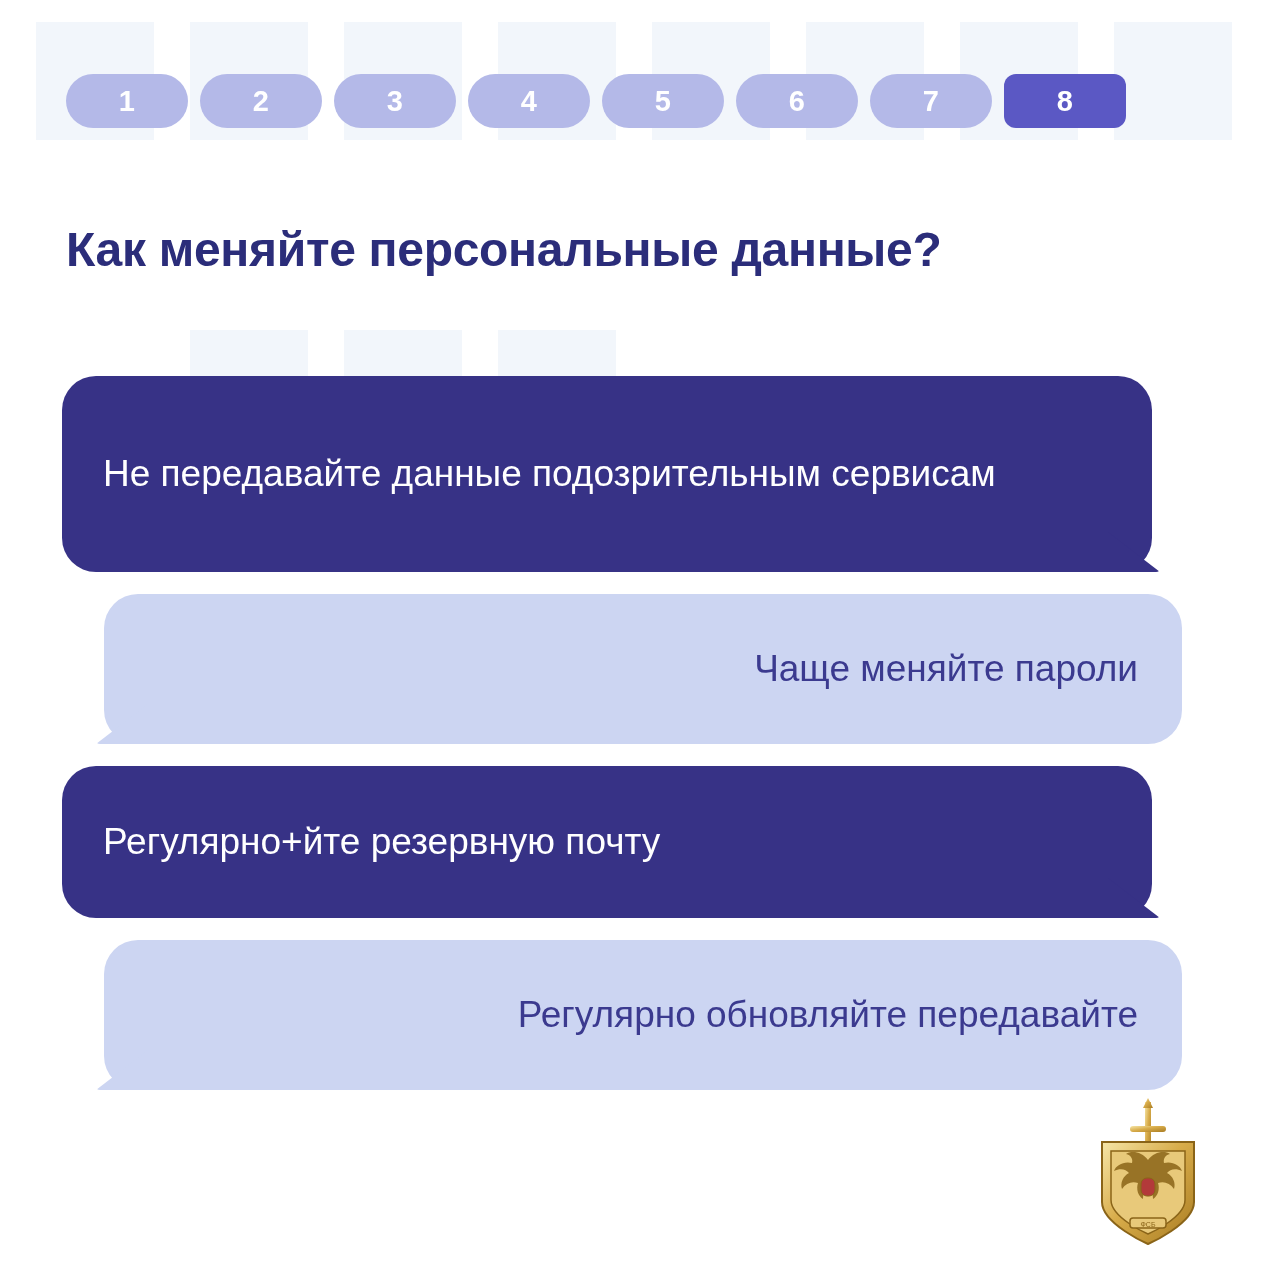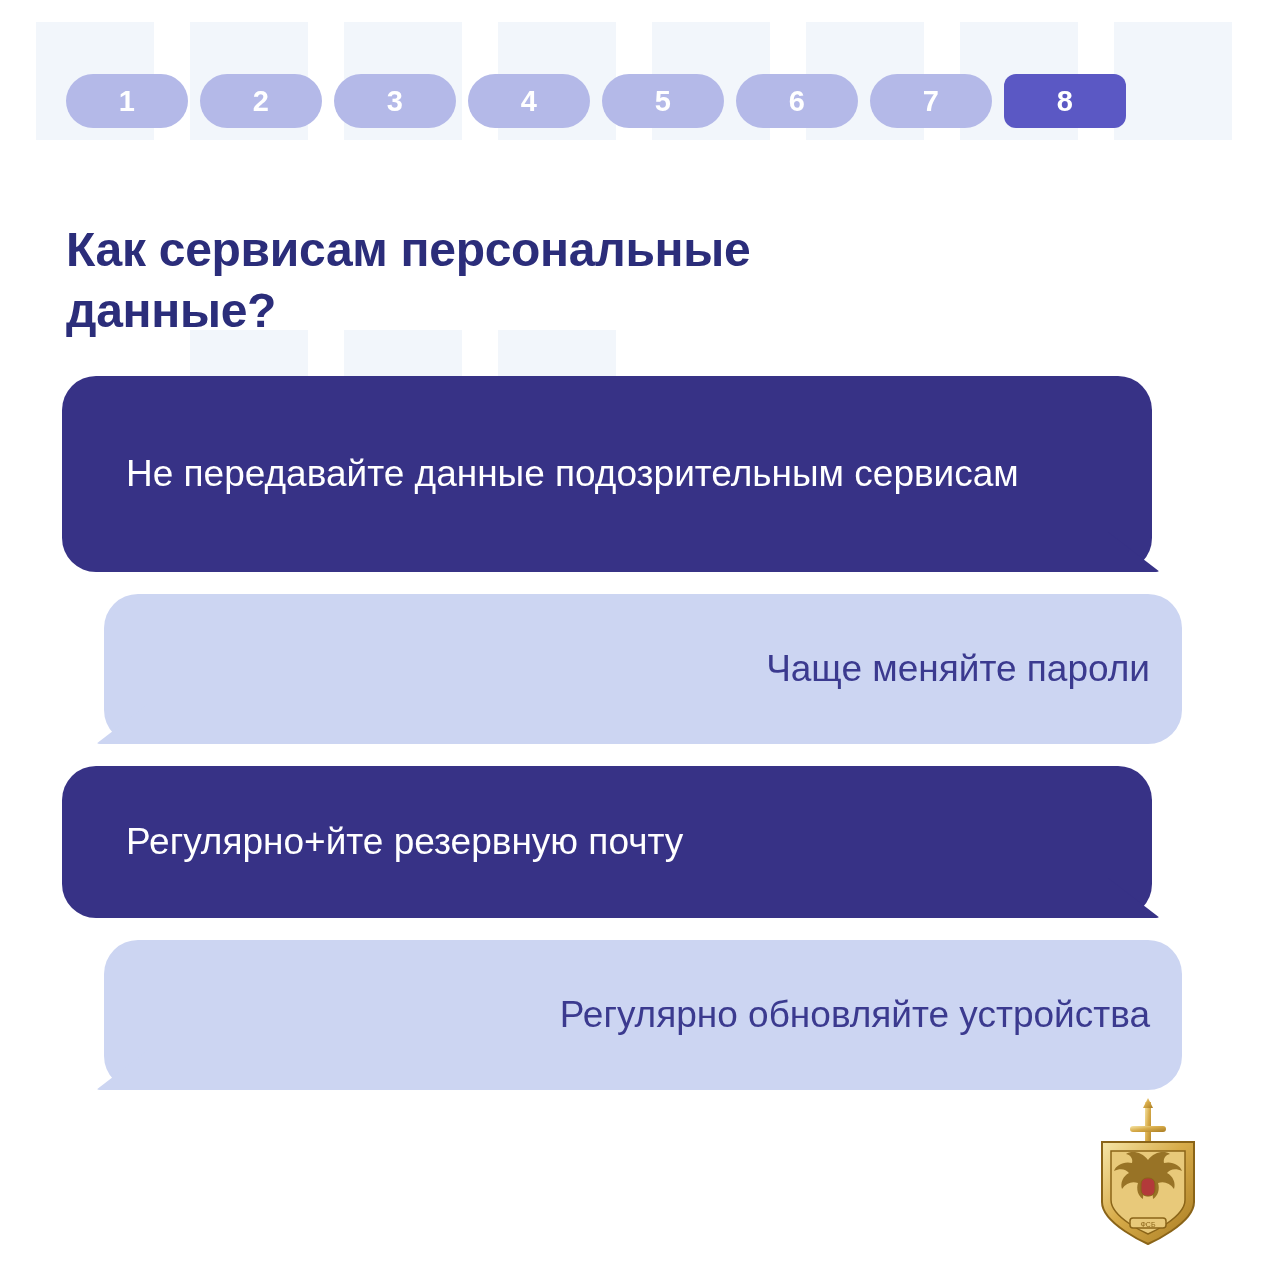--- a/index.html
+++ b/index.html
@@ -97,21 +97,21 @@
     font-weight: normal;
   }
 
   
   .bubble.dark {
     background: #373286;
     color: #ffffff;
     border-radius: 34px;
     margin-left: 62px;
     width: 1090px;
-    padding: 38px 64px;
+    padding: 38px 41px;
   }
   .bubble.dark .txt {
     text-align: left;
   }
   .bubble.dark::after {
     content: "";
     position: absolute;
     right: -8px;
     bottom: 0px;
     width: 52px;
@@ -121,21 +121,21 @@
     clip-path: polygon(0% 0%, 100% 100%, 0% 100%);
   }
 
   
   .bubble.light {
     background: #ccd5f2;
     color: #3b3a8f;
     border-radius: 34px;
     margin-left: 104px;
     width: 1078px;
-    padding: 38px 32px;
+    padding: 38px 44px;
   }
   .bubble.light .txt {
     text-align: right;
     width: 100%;
   }
   .bubble.light::after {
     content: "";
     position: absolute;
     left: -8px;
     bottom: 0px;
@@ -183,38 +183,38 @@
     <div class="step">1</div>
     <div class="step">2</div>
     <div class="step">3</div>
     <div class="step">4</div>
     <div class="step">5</div>
     <div class="step">6</div>
     <div class="step">7</div>
     <div class="step active">8</div>
   </div>
 
-  <h1 class="title">Как сервисам персональные данные?</h1>
+  <h1 class="title">Как меняйте персональные данные?</h1>
 
   <div class="bubbles">
 
     <div class="bubble dark b1">
       <span class="txt">Не передавайте данные подозрительным сервисам</span>
     </div>
 
     <div class="bubble light b2">
       <span class="txt">Чаще меняйте пароли</span>
     </div>
 
     <div class="bubble dark b3">
       <span class="txt">Регулярно+йте резервную почту</span>
     </div>
 
     <div class="bubble light b4">
-      <span class="txt">Регулярно обновляйте устройства</span>
+      <span class="txt">Регулярно обновляйте передавайте</span>
     </div>
 
   </div>
 
   <div class="emblem">
     <svg viewBox="0 0 140 150" width="140" height="150" xmlns="http://www.w3.org/2000/svg">
       <defs>
         <linearGradient id="gold" x1="0" y1="0" x2="1" y2="1">
           <stop offset="0%" stop-color="#f6e6a8"></stop>
           <stop offset="45%" stop-color="#d8ac4a"></stop>

